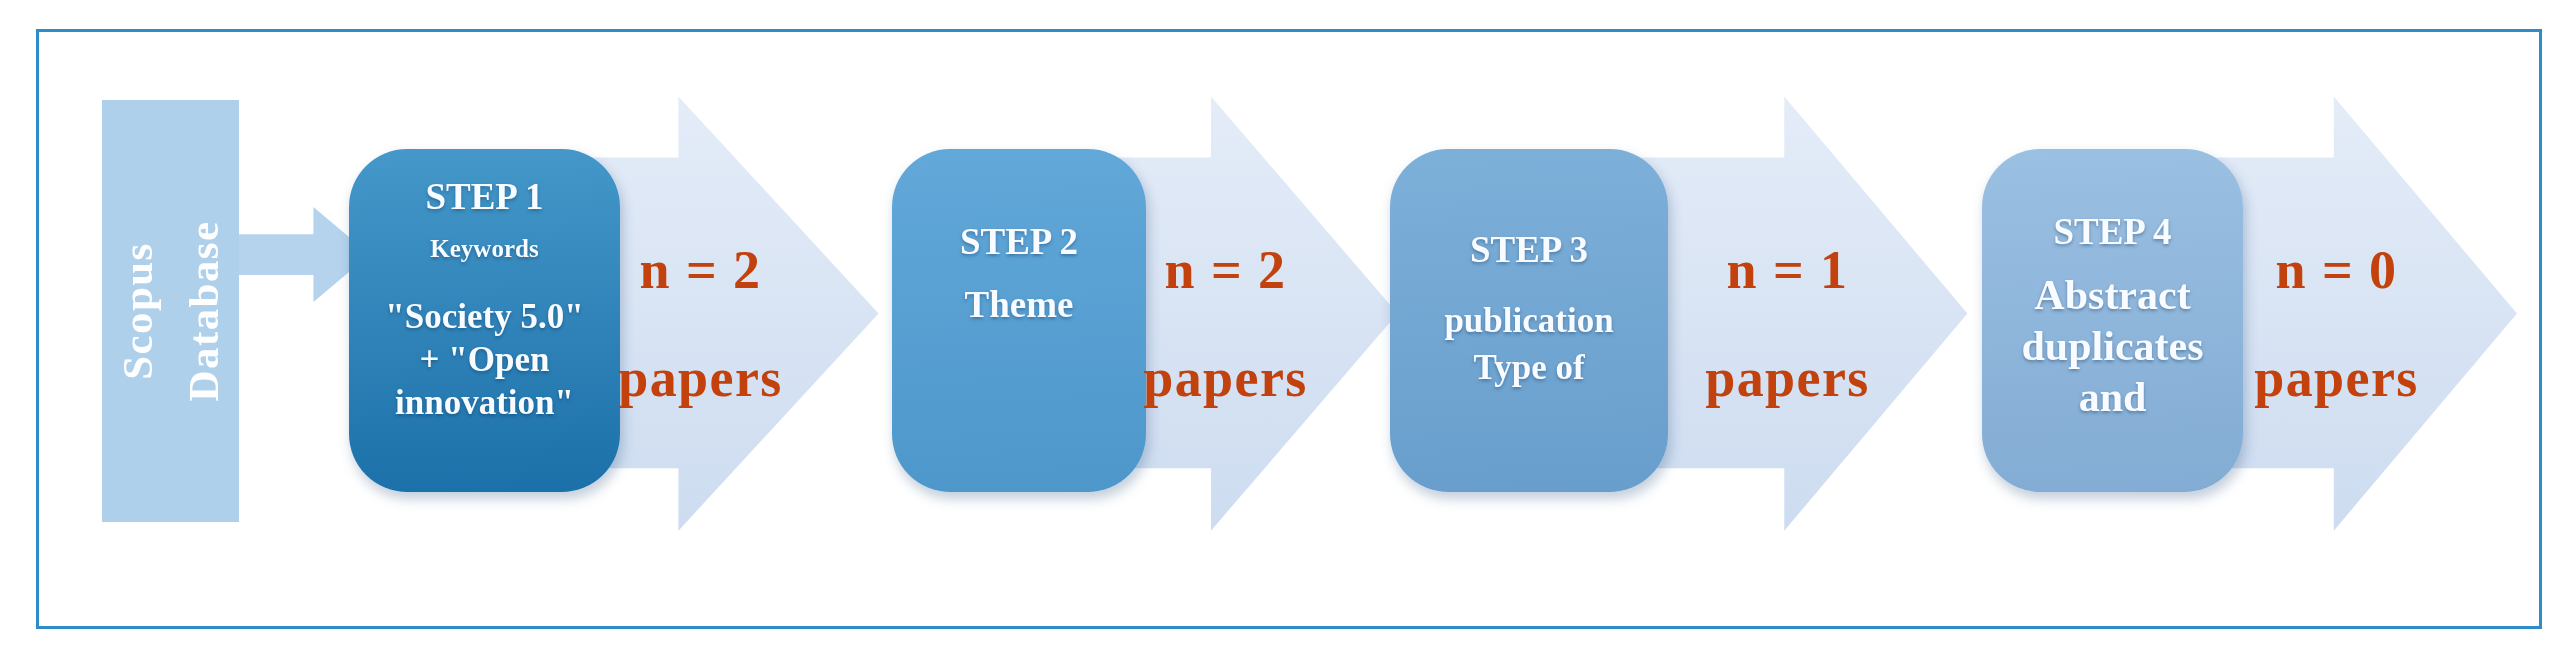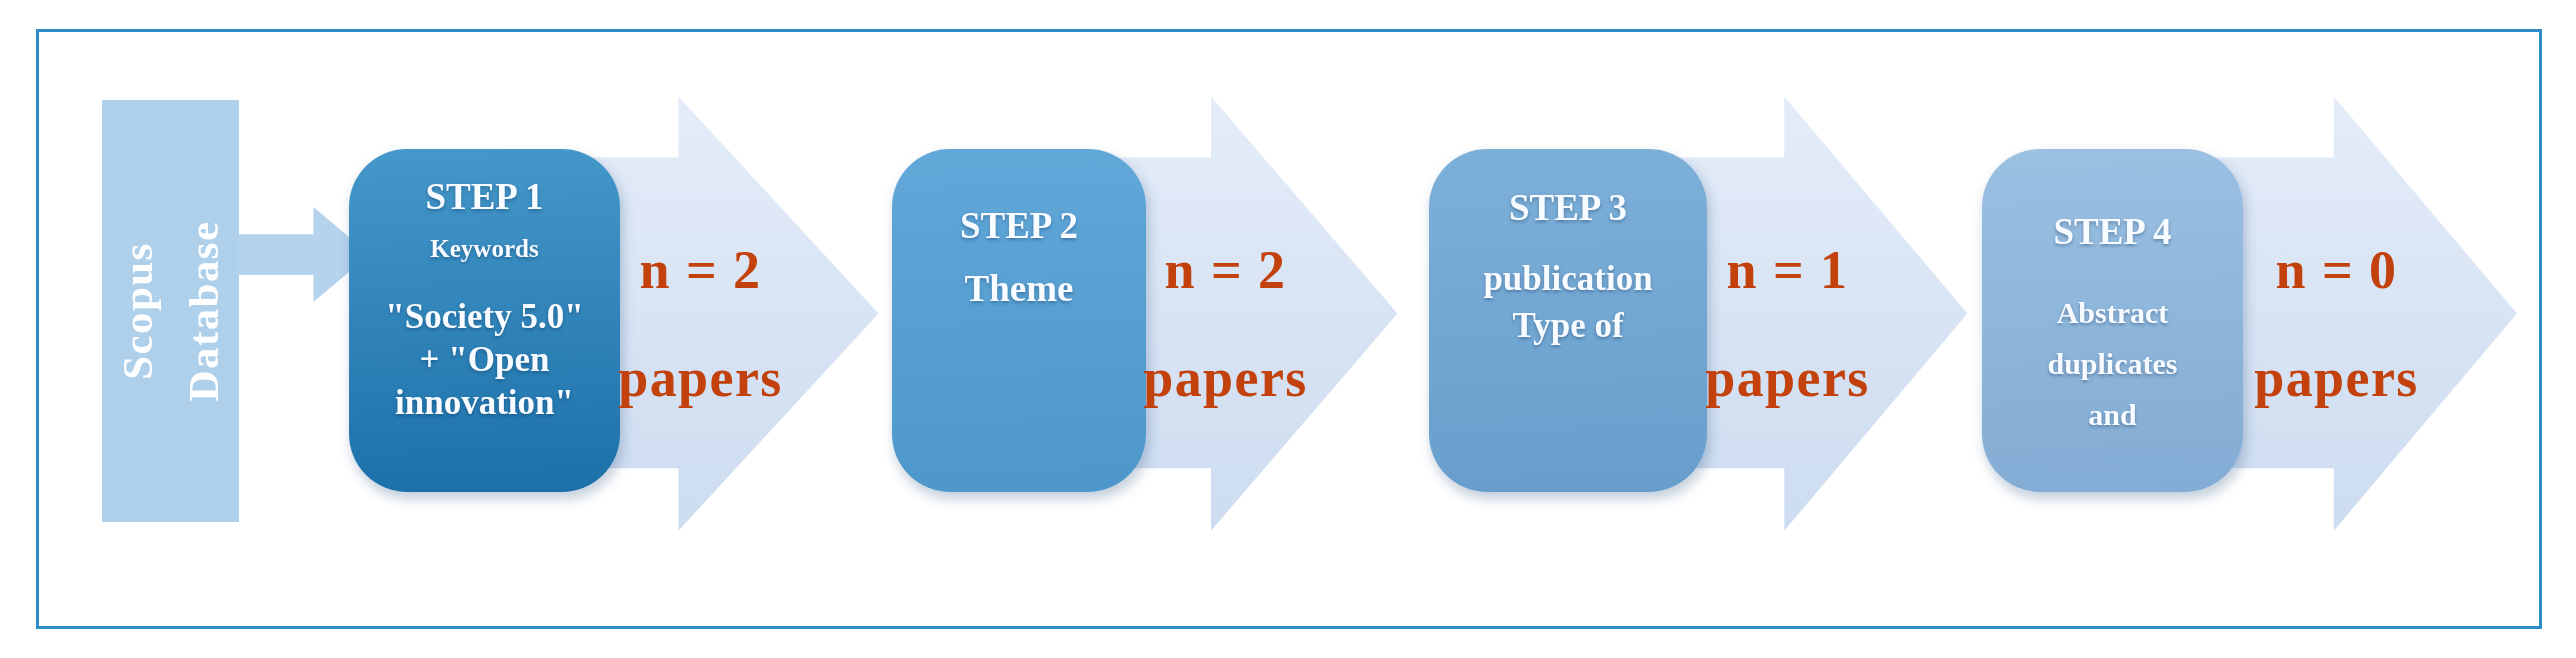--- a/index.html
+++ b/index.html
@@ -32,26 +32,26 @@
     border-radius:58px;
     box-shadow:2.7px 6.8px 12.2px rgba(60,95,140,0.30);
     color:#f8fbff;text-align:center;font-weight:bold;
     box-sizing:border-box;
   }
   .step .step-title{font-size:37px;line-height:41px;text-shadow:0 2px 3.4px rgba(0,35,75,.35);}
   .step .step-line{text-shadow:0 2px 3.4px rgba(0,35,75,.35);}
   .s1{left:349px;width:271px;padding-top:27px;}
   .s1 .step-kicker{margin-top:12px;font-size:25px;line-height:39px;}
   .s1 .kw-group{margin-top:26.5px;font-size:35px;line-height:43px;}
-  .s2{left:892px;width:254px;padding-top:56px;}
+  .s2{left:892px;width:254px;padding-top:72px;}
   .s2 .body{margin-top:22px;font-size:37px;line-height:41px;}
-  .s3{left:1429px;width:278px;padding-top:38px;}
+  .s3{left:1390px;width:278px;padding-top:80px;}
   .s3 .body{margin-top:27px;font-size:35px;line-height:47px;}
   .s4{left:1982px;width:261px;padding-top:62px;}
-  .s4 .body{margin-top:35px;font-size:30px;line-height:51px;}
+  .s4 .body{margin-top:18px;font-size:42px;line-height:51px;}
   
   .filter-label{
     position:absolute;top:239px;width:339px;z-index:3;
     text-align:center;color:#c2410c;font-weight:bold;
     font-size:54px;line-height:62px;letter-spacing:1.4px;
   }
   .filter-label .unit{margin-top:46px;}
   .c1{left:531px;}
   .c2{left:1056px;}
   .c3{left:1618px;}

